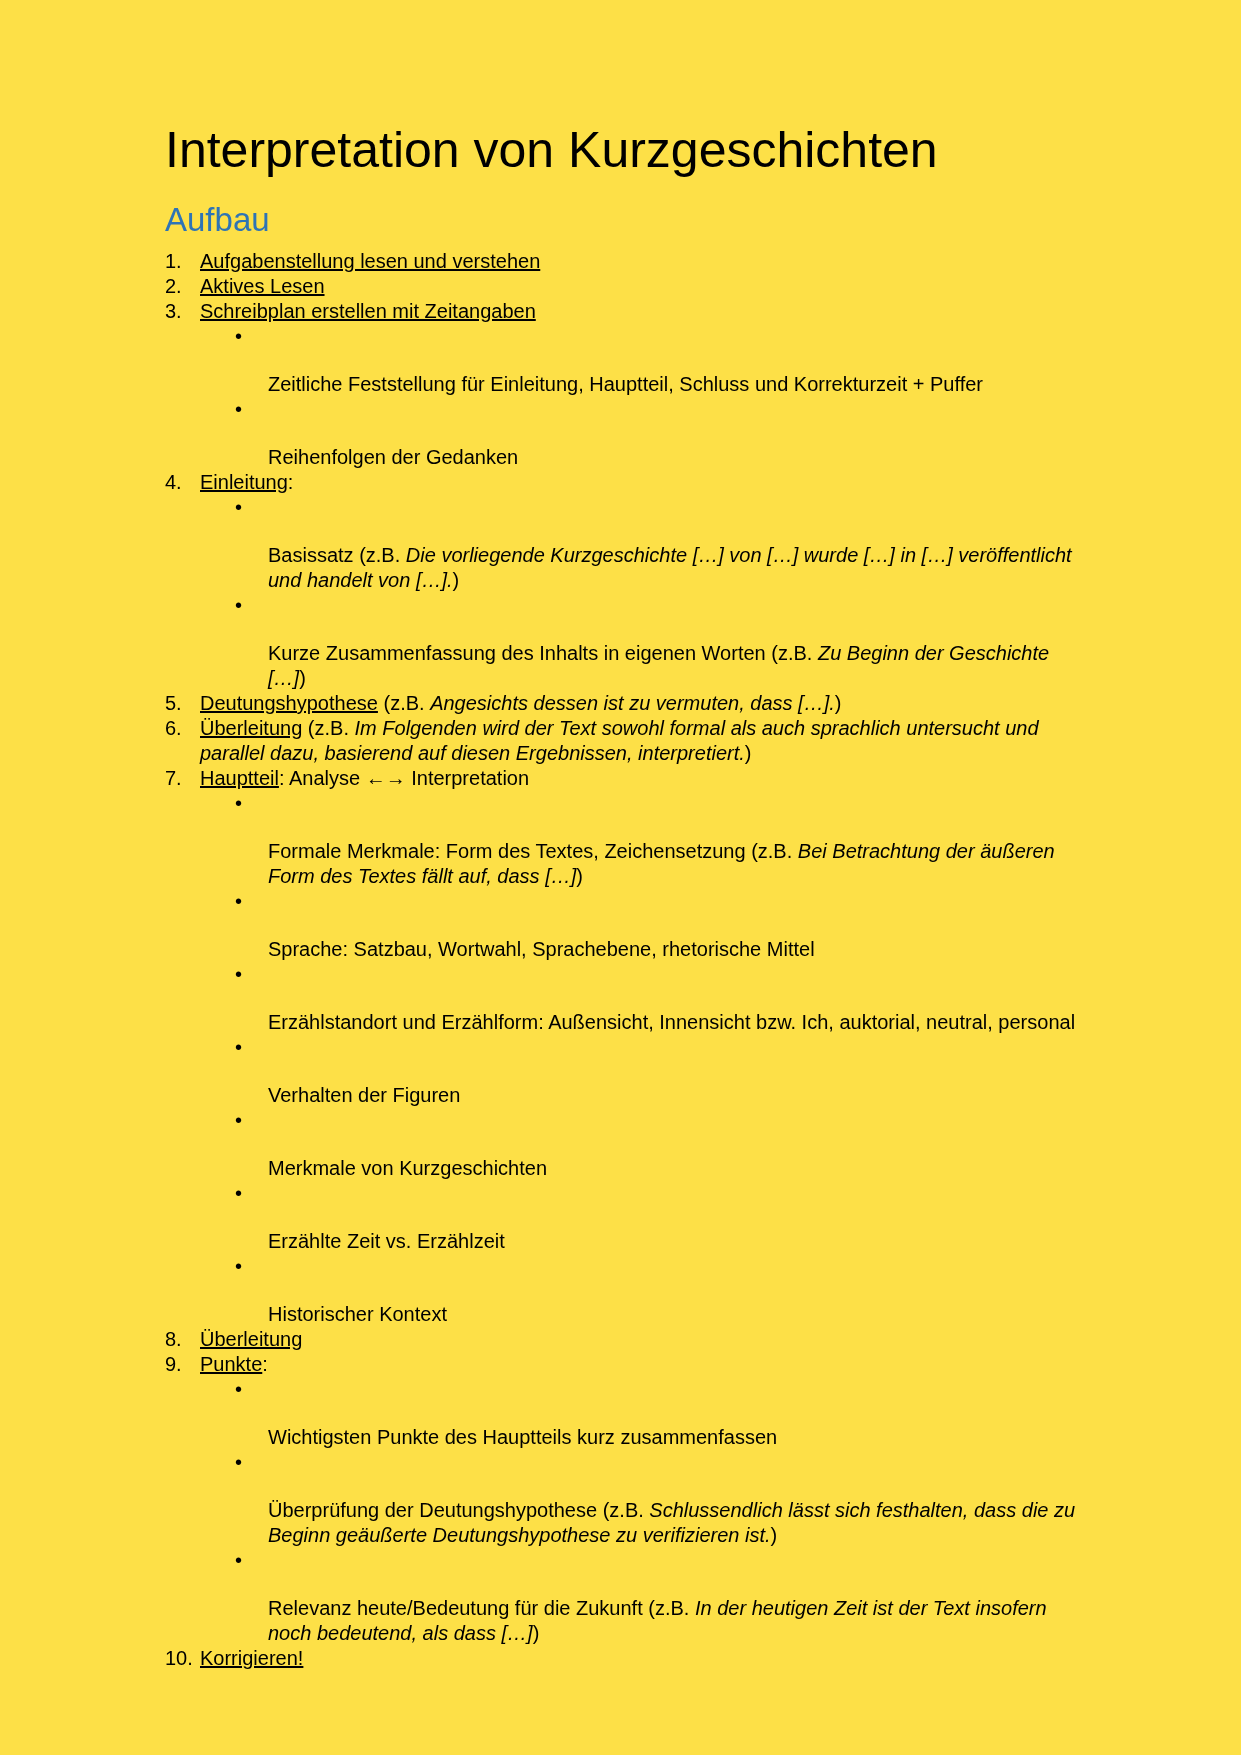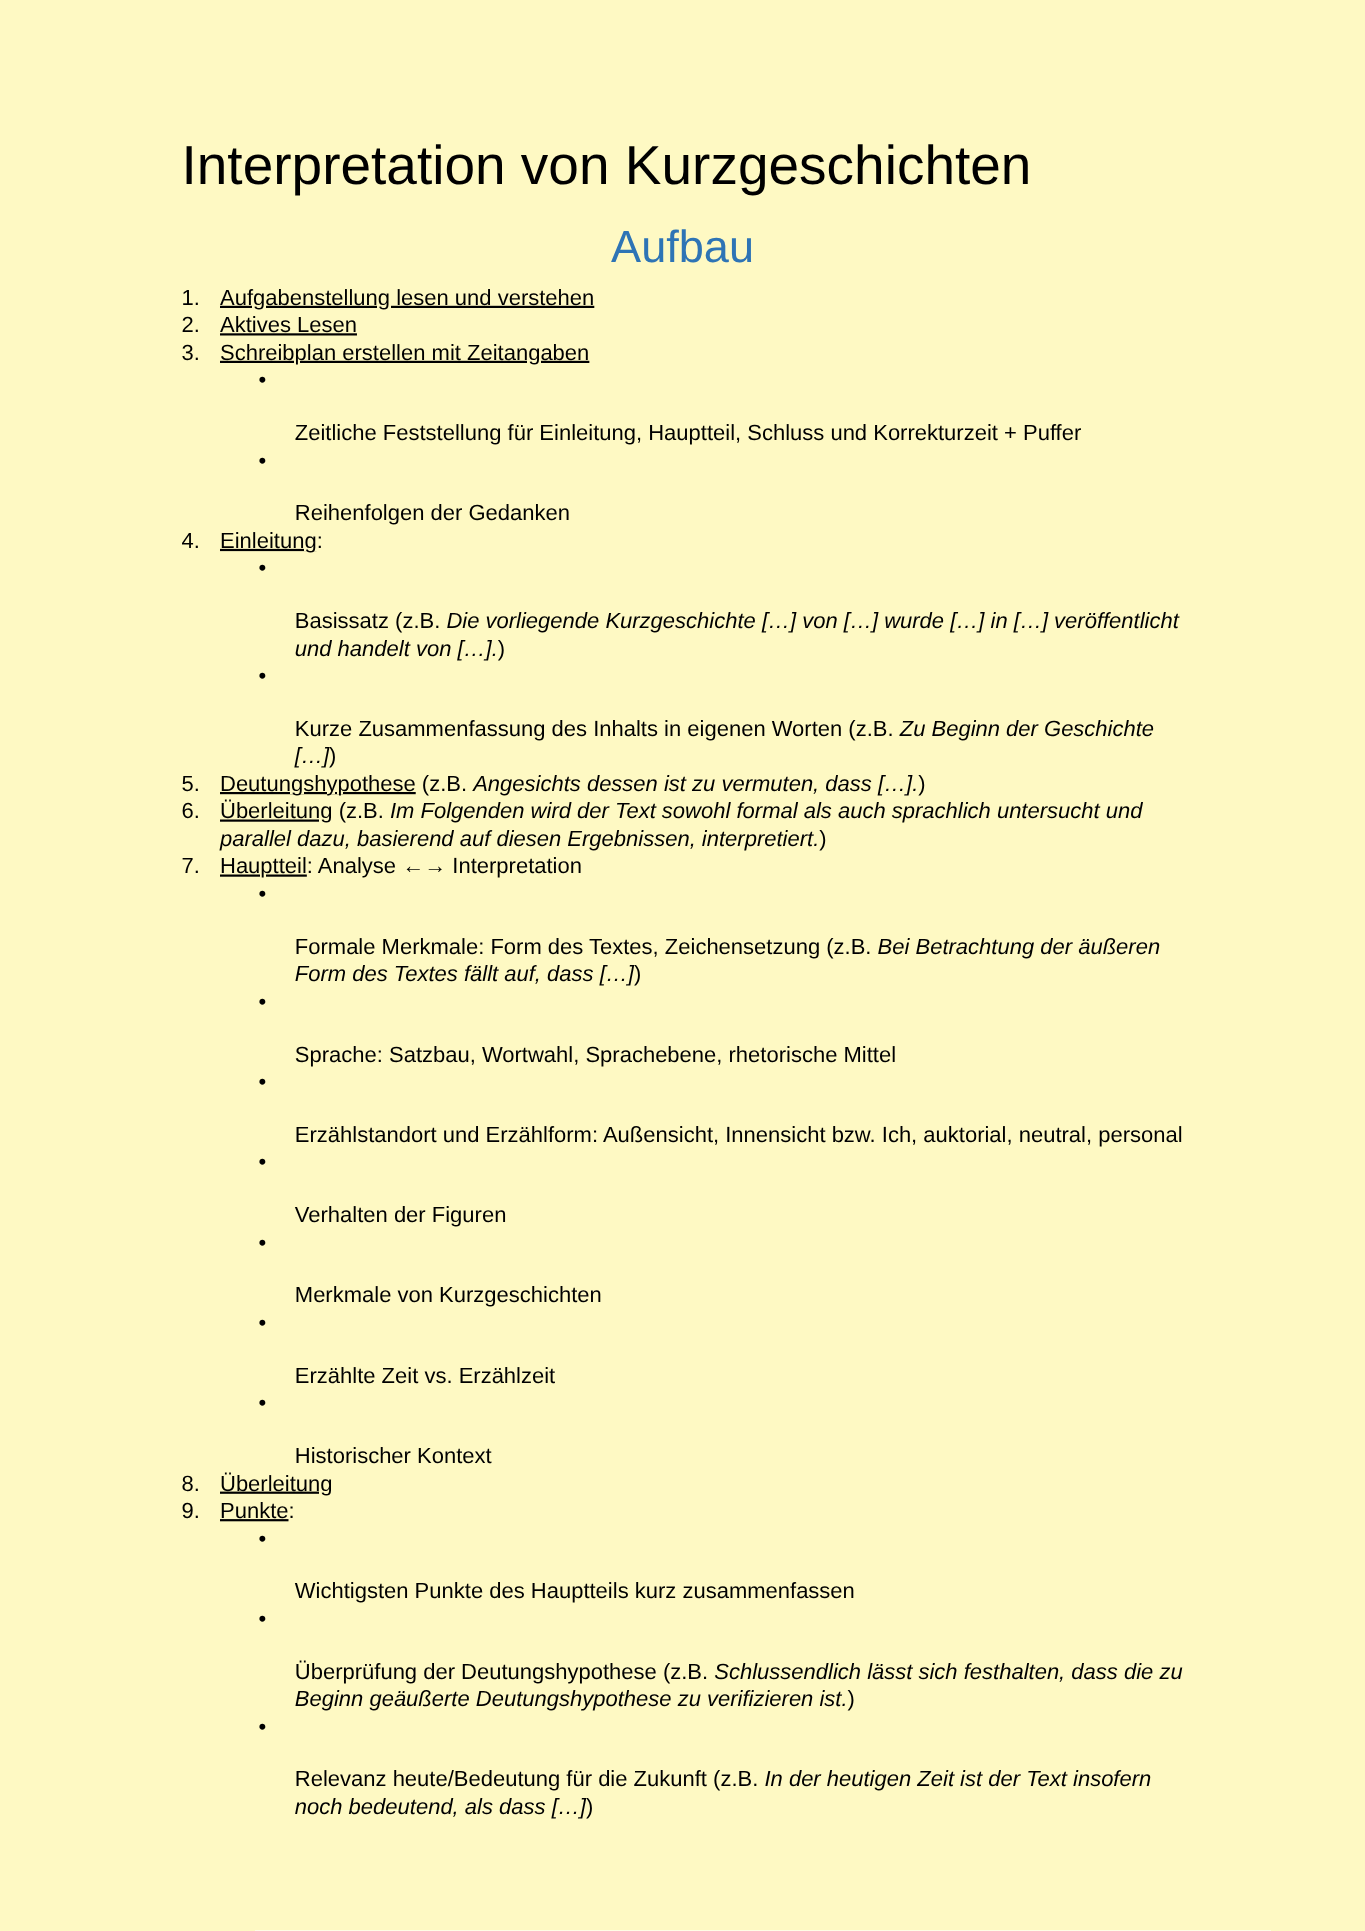--- a/index.html
+++ b/index.html
@@ -5,40 +5,39 @@
   html, body {
     margin: 0;
     padding: 0;
     background: #ffffff;
   }
   .page {
     position: relative;
     width: 1241px;
     min-height: 1755px;
     margin: 0 auto;
-    background: #fef9c3;
+    background: #fde047;
     box-sizing: border-box;
     padding: 122px 165px 60px 165px;
     font-family: "Liberation Sans", sans-serif;
     color: #000000;
   }
   .doc-title {
     font-size: 50px;
     font-weight: 400;
     line-height: 1.15;
     margin: 0 0 20px 0;
     color: #000000;
     white-space: nowrap;
   }
   .section-heading {
-    font-size: 41px;
+    font-size: 33px;
     font-weight: 400;
     line-height: 1.2;
     margin: 0 0 10px 0;
-    text-align: center;
   }
   .outline {
     font-size: 20px;
     line-height: 25px;
   }
   .outline-item { margin: 0; }
   .item-head {
     display: flex;
     align-items: flex-start;
   }
@@ -177,14 +176,20 @@
         </div>
         <div class="bullet-row">
           <span class="bullet">•</span>
           <span class="bullet-text"><span>Überprüfung der Deutungshypothese (z.B. </span><span class="i">Schlussendlich lässt sich festhalten, dass die zu Beginn geäußerte Deutungshypothese zu verifizieren ist.</span><span>)</span></span>
         </div>
         <div class="bullet-row">
           <span class="bullet">•</span>
           <span class="bullet-text"><span>Relevanz heute/Bedeutung für die Zukunft (z.B. </span><span class="i">In der heutigen Zeit ist der Text insofern noch bedeutend, als dass […]</span><span>)</span></span>
         </div>
       </div>
+      <div class="outline-item">
+        <div class="item-head">
+          <span class="num">10.</span>
+          <span class="item-text"><span class="u">Korrigieren!</span></span>
+        </div>
+      </div>
     </div>
 </div>
 
 </body></html>

